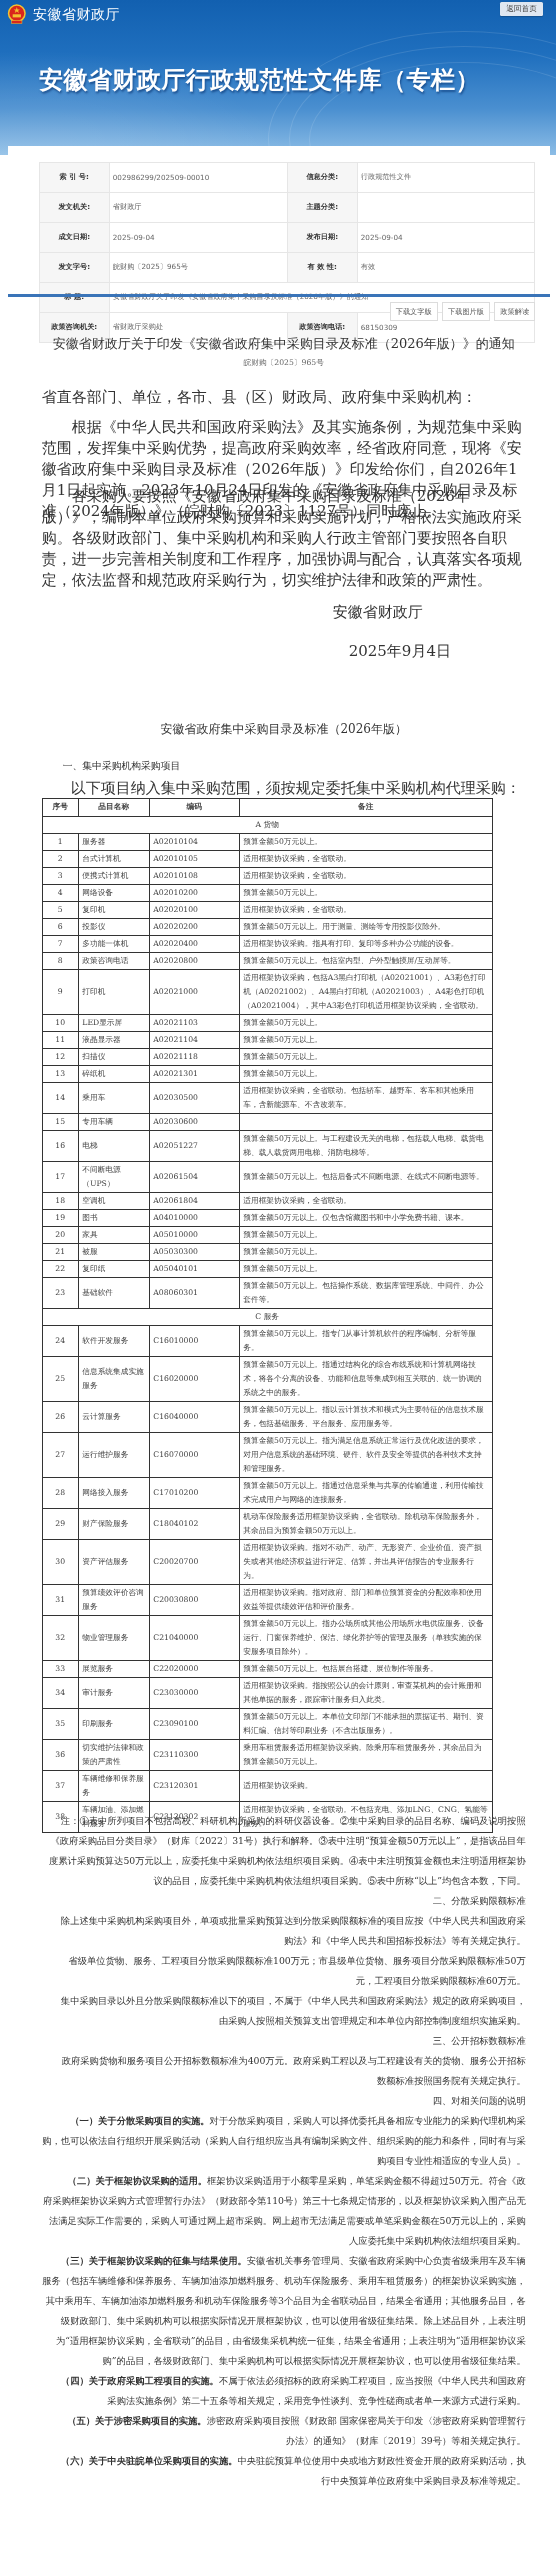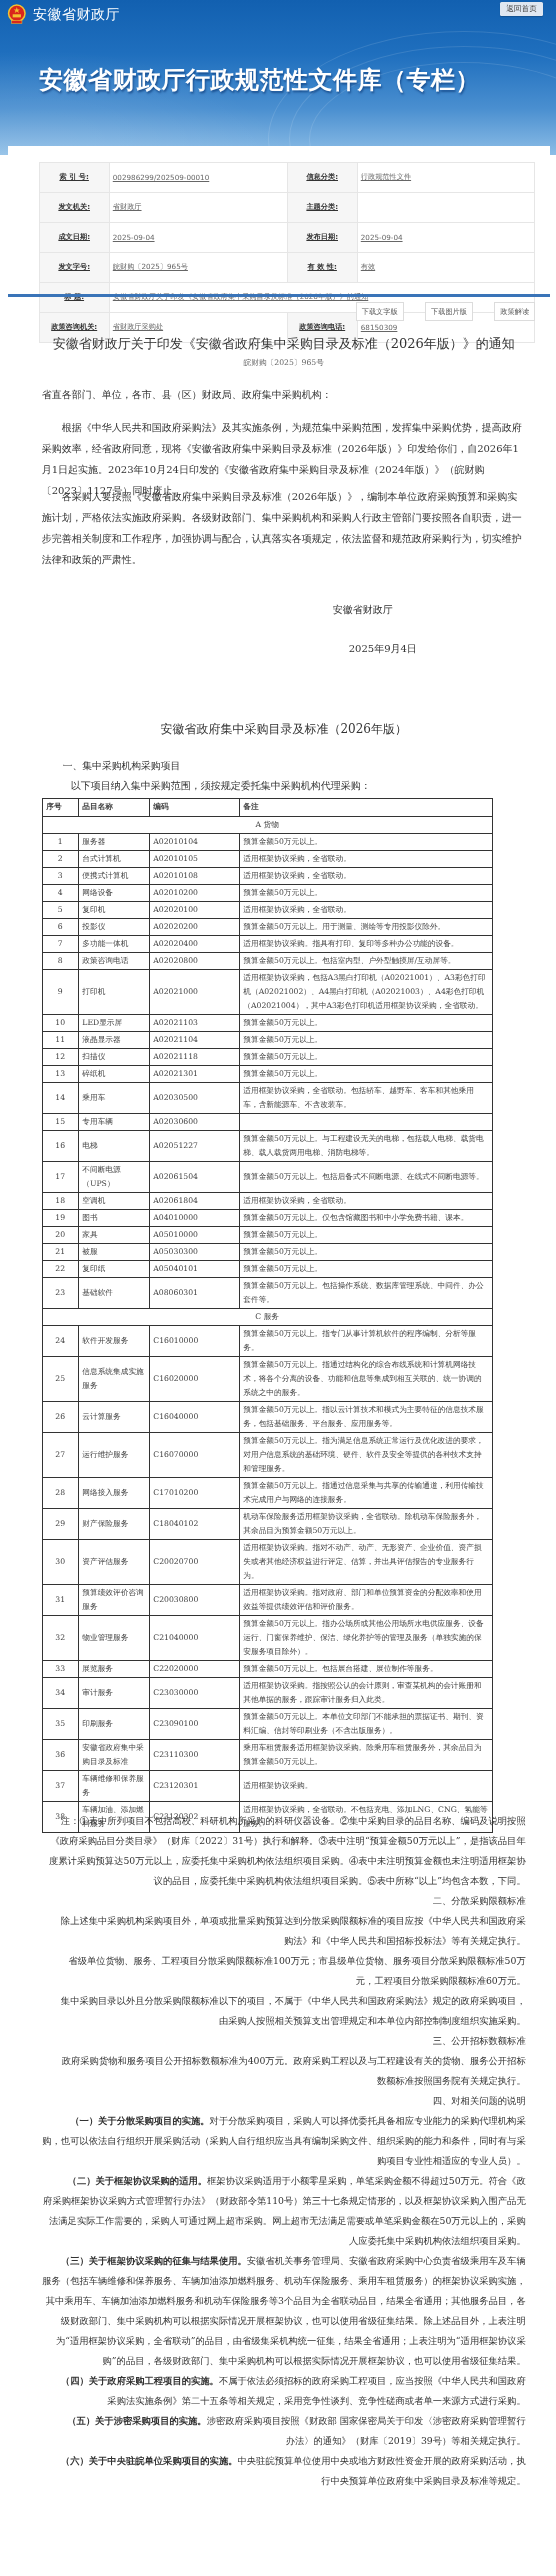--- a/index.html
+++ b/index.html
@@ -14,44 +14,44 @@
   .logo { position: absolute; left: 7.2px; top: 4.1px; width: 19.6px; height: 20.6px; }
   .site-name { position: absolute; left: 33px; top: 6.2px; font-family: "DejaVu Sans", "Liberation Sans", sans-serif; font-size: 14px; color: #fff; letter-spacing: 0.5px; }
   .home-btn { position: absolute; left: 500px; top: 2.1px; width: 43px; height: 14.4px; background: #dfe7f1; border-radius: 1.5px;
     font-family: "DejaVu Sans", sans-serif; font-size: 7.7px; color: #444; text-align: center; line-height: 14.4px; box-shadow: 0 0.5px 1px rgba(0,0,0,0.2); }
   .big-title { position: absolute; left: 39px; top: 64px; font-family: "DejaVu Sans", "Liberation Sans", sans-serif; font-weight: bold;
     font-size: 24px; color: #fff; letter-spacing: 0.5px; text-shadow: 1px 1.5px 2.1px rgba(0,40,100,0.55); }
 
   .card { position: absolute; left: 7.7px; top: 146px; width: 542px; height: 2536px; background: #fff; }
 
   .meta { position: absolute; left: 31px; top: 15.5px; width: 496px; border-collapse: collapse; font-family: "DejaVu Sans", sans-serif; font-size: 7.2px; }
-  .meta td { border: 0.5px solid #e6e6e6; height: 30px; padding: 0 3.1px; color: #666; text-decoration: underline; }
+  .meta td { border: 0.5px solid #e6e6e6; height: 30px; padding: 0 3.1px; color: #666; }
   .meta td.k { background: #f6f6f6; color: #333; font-weight: bold; width: 70px; text-align: center; }
   .meta td.v1 { width: 178px; }
 
   .divider { position: absolute; left: 0; top: 148px; width: 542px; height: 2.6px; background: #3a74b8; }
-  .btn-row { position: absolute; top: 156px; right: 14.4px; display: flex; gap: 21px; }
+  .btn-row { position: absolute; top: 156px; right: 14.4px; display: flex; gap: 4px; }
   .btn { border: 0.5px solid #dcdcdc; height: 18.5px; padding: 0 5.2px; font-family: "DejaVu Sans", sans-serif; font-size: 7.2px; color: #555; line-height: 17.5px; background: #fff; }
 
-  .doc { position: absolute; left: 34px; width: 484px; font-size: 10px; color: #333; }
+  .doc { position: absolute; left: 34px; width: 484px; font-size: 15px; color: #333; }
   .doc-title { top: 189px; text-align: center; font-size: 13px; width: 484px; }
   .doc-num { top: 212px; text-align: center; font-size: 7.7px; color: #666; width: 484px; }
   .para { line-height: 21px; text-indent: 2em; }
   .salute { top: 242px; }
   .p1 { top: 263px; margin-top: 8px; }
   .p2 { top: 340px; }
   .sig-org { top: 457px; left: 325px; width: 103px; }
   .sig-date { top: 496px; left: 341px; width: 103px; }
   .cat-title { top: 575px; text-align: center; font-size: 12px; }
   .sec1 { top: 614px; left: 55px; font-size: 9.8px; }
   .sec1-intro { top: 633px; left: 55px; margin-left: 8px; }
 
   .cat { position: absolute; left: 34px; top: 652px; width: 451px; border-collapse: collapse; font-size: 7.7px; color: #444; }
   .cat th, .cat td { border: 0.5px solid #333; padding: 1px 3.6px; vertical-align: middle; line-height: 14px; }
-  .cat th { height: 17.5px; font-weight: bold; text-align: left; }
+  .cat th { height: 17.5px; font-weight: bold; text-align: center; }
   .cat td.no { text-align: center; width: 36px; }
   .cat td.name { width: 71px; }
   .cat td.code { width: 90px; }
   .cat td.group { text-align: center; height: 15px; }
 
   .notes { position: absolute; left: 34px; width: 484px; font-size: 9.3px; line-height: 20px; color: #333; text-align: right; }
   .notes .ind { text-indent: 2em; }
   .notes b { font-weight: bold; }
 </style>
 </head>
@@ -356,21 +356,21 @@
           <td class="note">适用框架协议采购。指按照公认的会计原则，审查某机构的会计账册和其他单据的服务，跟踪审计服务归入此类。</td>
         </tr>
         <tr>
           <td class="no">35</td>
           <td class="name">印刷服务</td>
           <td class="code">C23090100</td>
           <td class="note">预算金额50万元以上。本单位文印部门不能承担的票据证书、期刊、资料汇编、信封等印刷业务（不含出版服务）。</td>
         </tr>
         <tr>
           <td class="no">36</td>
-          <td class="name">安徽省政府集中采购目录及标准</td>
+          <td class="name">切实维护法律和政策的严肃性</td>
           <td class="code">C23110300</td>
           <td class="note">乘用车租赁服务适用框架协议采购。除乘用车租赁服务外，其余品目为预算金额50万元以上。</td>
         </tr>
         <tr>
           <td class="no">37</td>
           <td class="name">车辆维修和保养服务</td>
           <td class="code">C23120301</td>
           <td class="note">适用框架协议采购。</td>
         </tr>
         <tr>

